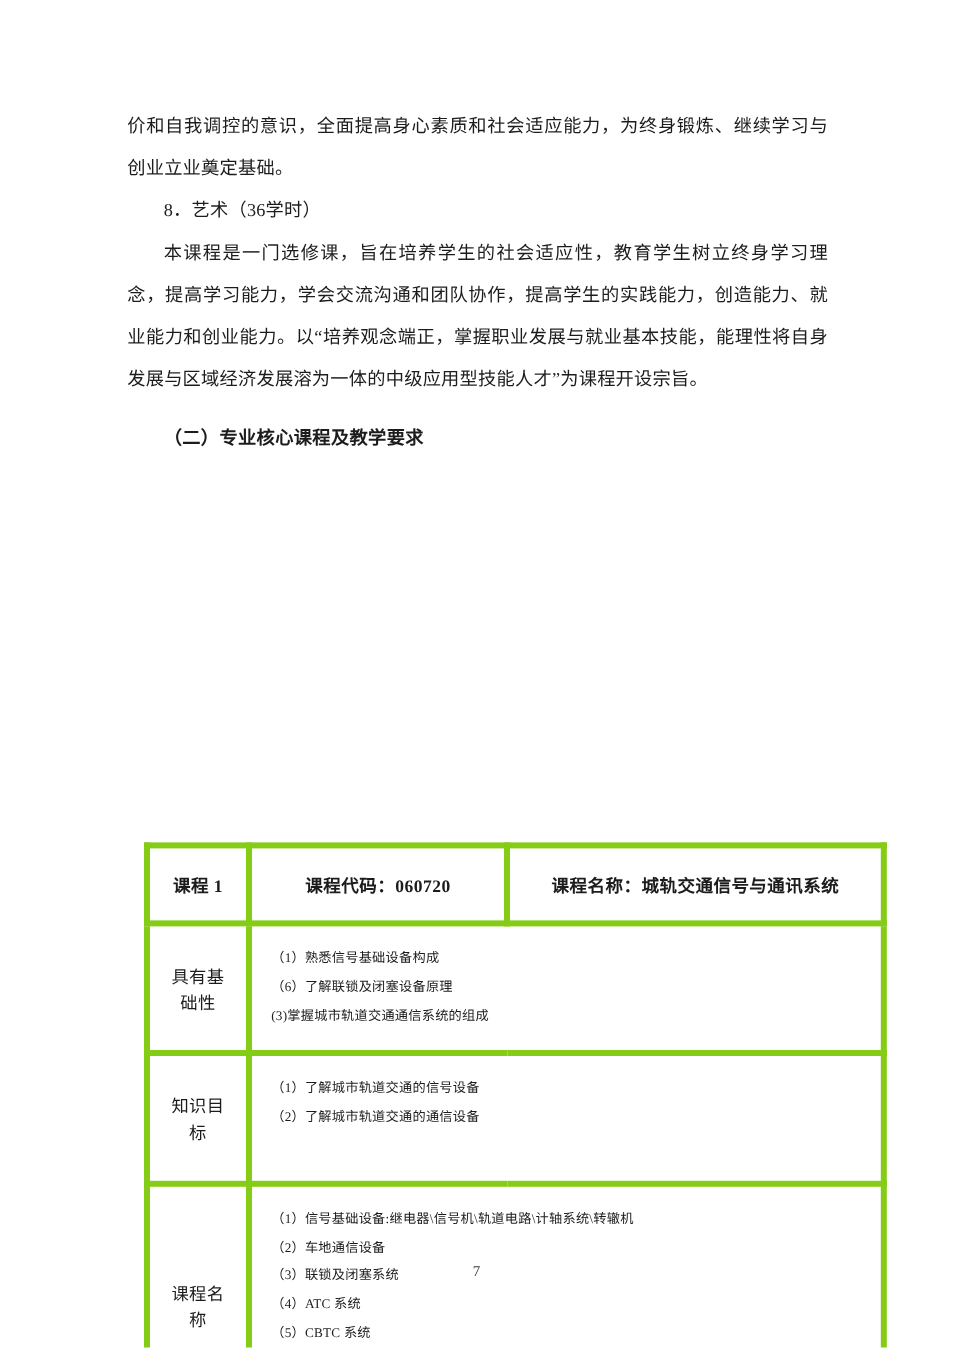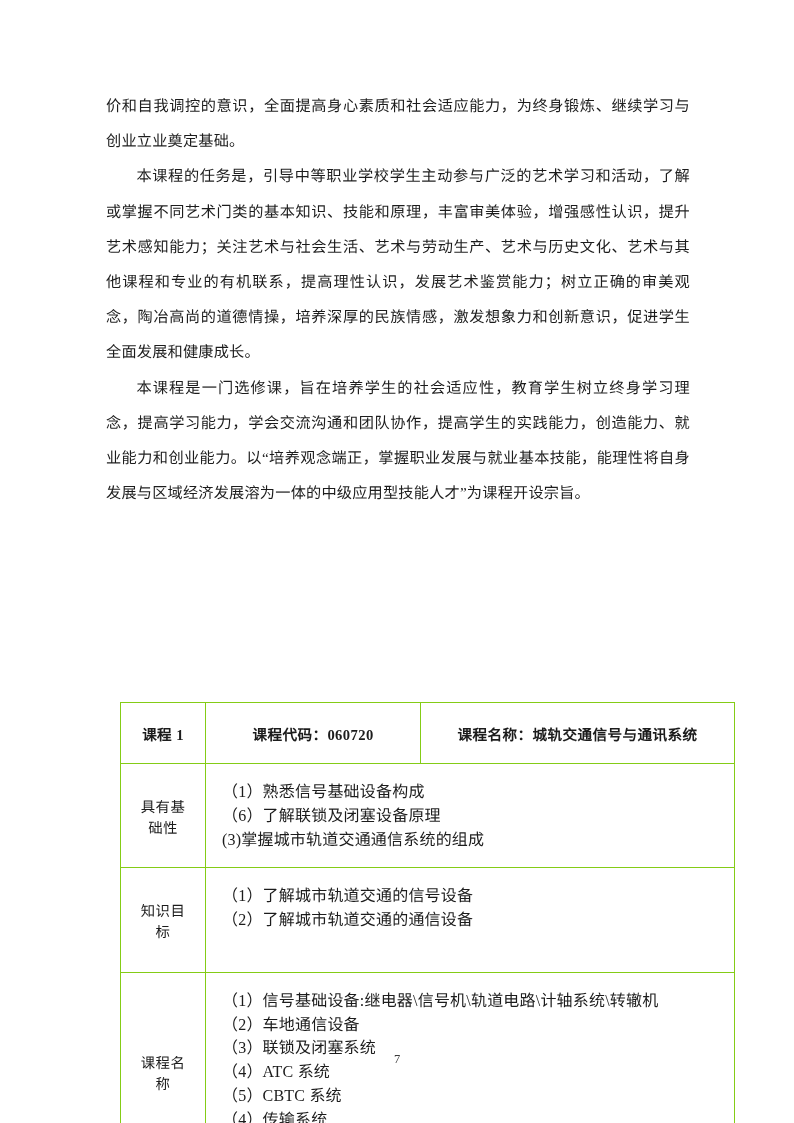--- a/index.html
+++ b/index.html
@@ -70,21 +70,21 @@
   }
 
   table.course {
     border-collapse: collapse;
     width: 614px;
     table-layout: fixed;
     font-size: 14.2px;
     color: #1c1c1c;
   }
   table.course td {
-    border: 1px solid #84cc16;
+    border: 5px solid #84cc16;
     padding: 16px;
     vertical-align: middle;
   }
 
   .col-label   { width: 85px; }
   .col-code    { width: 215px; }
   .col-name    { width: 314px; }
 
   td.hdr {
     text-align: center;
@@ -103,21 +103,21 @@
   td.items {
     padding: 5px 0 9px 10px;
     vertical-align: top;
   }
   ul.itemlist {
     list-style: none;
     margin: 0;
     padding: 0;
   }
   ul.itemlist li {
-    font-size: 16px;
+    font-size: 11px;
     line-height: 23.8px;
     letter-spacing: 0.2px;
     white-space: nowrap;
   }
 
   
   .folio {
     position: absolute;
     left: 0;
     top: 1052px;
@@ -128,22 +128,23 @@
     font-family: "Liberation Serif", serif;
   }
 </style>
 </head>
 <body>
 
 <div class="page">
 
   <div class="content">
     <p class="para">价和自我调控的意识，全面提高身心素质和社会适应能力，为终身锻炼、继续学习与创业立业奠定基础。</p>
-    <p class="para indent">本课程的任务是，引导中等职业学校学生主动参与广泛的艺术学习和活动，了解或掌握不同艺术门类的基本知识、技能和原理，丰富审美体验，增强感性认识，提升艺术感知能力；关注艺术与社会生活、艺术与劳动生产、艺术与历史文化、艺术与其他课程和专业的有机联系，提高理性认识，发展艺术鉴赏能力；树立正确的审美观念，陶冶高尚的道德情操，培养深厚的民族情感，激发想象力和创新意识，促进学生全面发展和健康成长。</p>
+    <p class="para num">8．艺术（36学时）</p>
     <p class="para indent">本课程是一门选修课，旨在培养学生的社会适应性，教育学生树立终身学习理念，提高学习能力，学会交流沟通和团队协作，提高学生的实践能力，创造能力、就业能力和创业能力。以“培养观念端正，掌握职业发展与就业基本技能，能理性将自身发展与区域经济发展溶为一体的中级应用型技能人才”为课程开设宗旨。</p>
+    <p class="subheading">（二）专业核心课程及教学要求</p>
   </div>
 
   <div class="table-wrap">
     <table class="course">
       <colgroup>
         <col class="col-label">
         <col class="col-code">
         <col class="col-name">
       </colgroup>
       <tbody>

